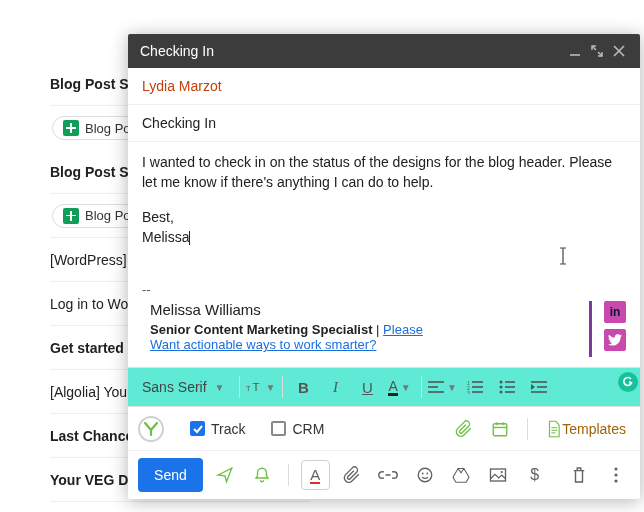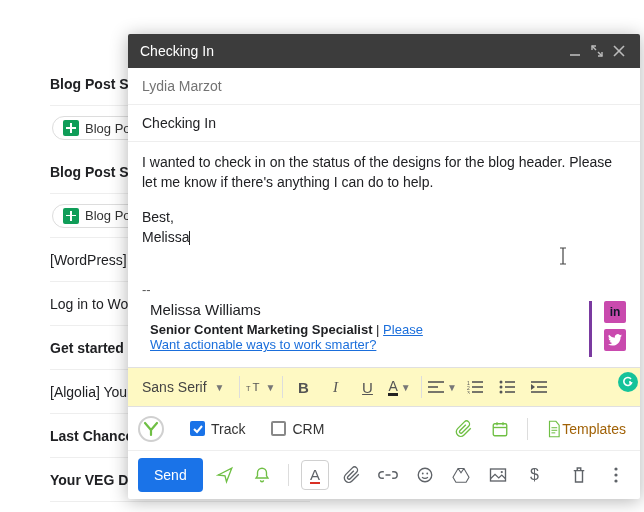--- a/index.html
+++ b/index.html
@@ -16,58 +16,58 @@
   .sheets-ico::before { left: 3px; right: 3px; top: 7px; height: 1.5px; }
   .sheets-ico::after { top: 3px; bottom: 3px; left: 7px; width: 1.5px; }
 
   
   .compose { position: absolute; left: 128px; top: 34px; width: 512px; background: #fff; box-shadow: 0 2px 18px rgba(0,0,0,0.3); border-radius: 2px; }
   .titlebar { background: #3c3c3c; color: #fff; height: 34px; display: flex; align-items: center; padding: 0 10px 0 12px; font-size: 14px; border-radius: 2px 2px 0 0; }
   .titlebar-spacer { flex: 1; }
   .winbtn { color: #bbb; padding: 0 5px; cursor: pointer; }
   .winbtn svg { display: block; }
   .field { padding: 10px 14px; border-bottom: 1px solid #eee; font-size: 14px; color: #202124; }
-  .field.to { color: #737373; }
+  .field.to { color: #c2410c; }
   .body-area { padding: 10px 14px 8px 14px; font-size: 14px; line-height: 1.45; color: #202124; min-height: 140px; position: relative; }
   .body-area p { margin: 0 0 14px 0; }
   .text-cursor { position: absolute; right: 72px; top: 104px; color: #444; font-size: 18px; }
 
   .sig-sep { padding: 0 14px; color: #555; font-size: 13px; }
   .sig-wrap { display: flex; align-items: flex-start; padding: 4px 14px 10px 22px; font-size: 13px; }
   .sig-left { flex: 1; }
   .sig-name { font-weight: 400; font-size: 15px; color: #202124; margin-bottom: 4px; }
   .sig-title { font-size: 13px; }
   .sig-title strong { font-weight: 700; }
   .sig-link { color: #1a6edb; text-decoration: underline; cursor: pointer; }
   .sig-divider { width: 3px; align-self: stretch; background: #7a3aa0; margin: 0 12px; }
   .soc { width: 22px; height: 22px; background: #c94aae; color: #0f172a; display: flex; align-items: center; justify-content: center; font-size: 12px; font-weight: 700; border-radius: 2px; margin-bottom: 6px; font-family: Arial, sans-serif; }
 
   
-  .fmt { background: #fef9c3; border-top: 1px solid #e0e0e0; border-bottom: 1px solid #e0e0e0; display: flex; align-items: center; height: 40px; padding: 0 6px; gap: 2px; position: relative; }
+  .fmt { background: #5eead4; border-top: 1px solid #e0e0e0; border-bottom: 1px solid #e0e0e0; display: flex; align-items: center; height: 40px; padding: 0 6px; gap: 2px; position: relative; }
   .font-sel { display: flex; align-items: center; padding: 0 8px; font-size: 14px; color: #444; }
   .font-caret { margin-left: 8px; color: #777; font-size: 10px; }
   .vsep { width: 1px; background: #ddd; height: 22px; margin: 0 4px; }
   .fbtn { width: 30px; height: 30px; display: flex; align-items: center; justify-content: center; color: #555; border-radius: 3px; cursor: pointer; }
   .grammarly { position: absolute; right: 2px; top: 4px; width: 20px; height: 20px; border-radius: 50%; background: #15c39a; display: flex; align-items: center; justify-content: center; }
   .grammarly svg { display:block; }
 
   
   .yw { display: flex; align-items: center; height: 44px; padding: 0 10px; border-bottom: 1px solid #eee; gap: 10px; }
   .yw-logo { width: 26px; height: 26px; border-radius: 50%; border: 2px solid #d0d0d0; display: flex; align-items: center; justify-content: center; color: #6fbf44; font-weight: 700; font-size: 15px; }
   .chk { width: 15px; height: 15px; border: 2px solid #1a73e8; border-radius: 2px; display: inline-flex; align-items: center; justify-content: center; margin-right: 6px; }
   .chk.on { background: #1a73e8; }
   .chk.on svg { display: block; }
   .chk.off { border-color: #888; }
   .chk-lbl { display: inline-flex; align-items: center; font-size: 14px; color: #333; padding-left: 16px; }
   .yw-spacer { flex: 1; }
   .yw-btn { color: #6fbf44; padding: 0 4px; display: flex; align-items: center; cursor: pointer; }
   .yw-templates { color: #a16207; font-size: 14px; }
 
   
-  .sendbar { display: flex; align-items: center; height: 48px; padding: 0 10px; gap: 8px; }
+  .sendbar { display: flex; align-items: center; height: 48px; padding: 0 10px; gap: 8px; justify-content: flex-end; }
   .send-btn { background: #1a73e8; color: #fff; border: none; font-size: 14px; font-weight: 500; padding: 0 16px; height: 34px; border-radius: 4px; cursor: pointer; }
   .tbtn { width: 30px; height: 30px; display: flex; align-items: center; justify-content: center; color: #5f6368; cursor: pointer; border-radius: 4px; }
   .tbtn.green { color: #6fbf44; }
   .tbtn.boxed { border: 1px solid #d0d0d0; }
   .sb-spacer { flex: 1; }
 
   .underline-red { border-bottom: 2px solid #d93025; display: inline-block; line-height: 1; padding-bottom: 0px; }
 </style>
 </head>
 <body>

